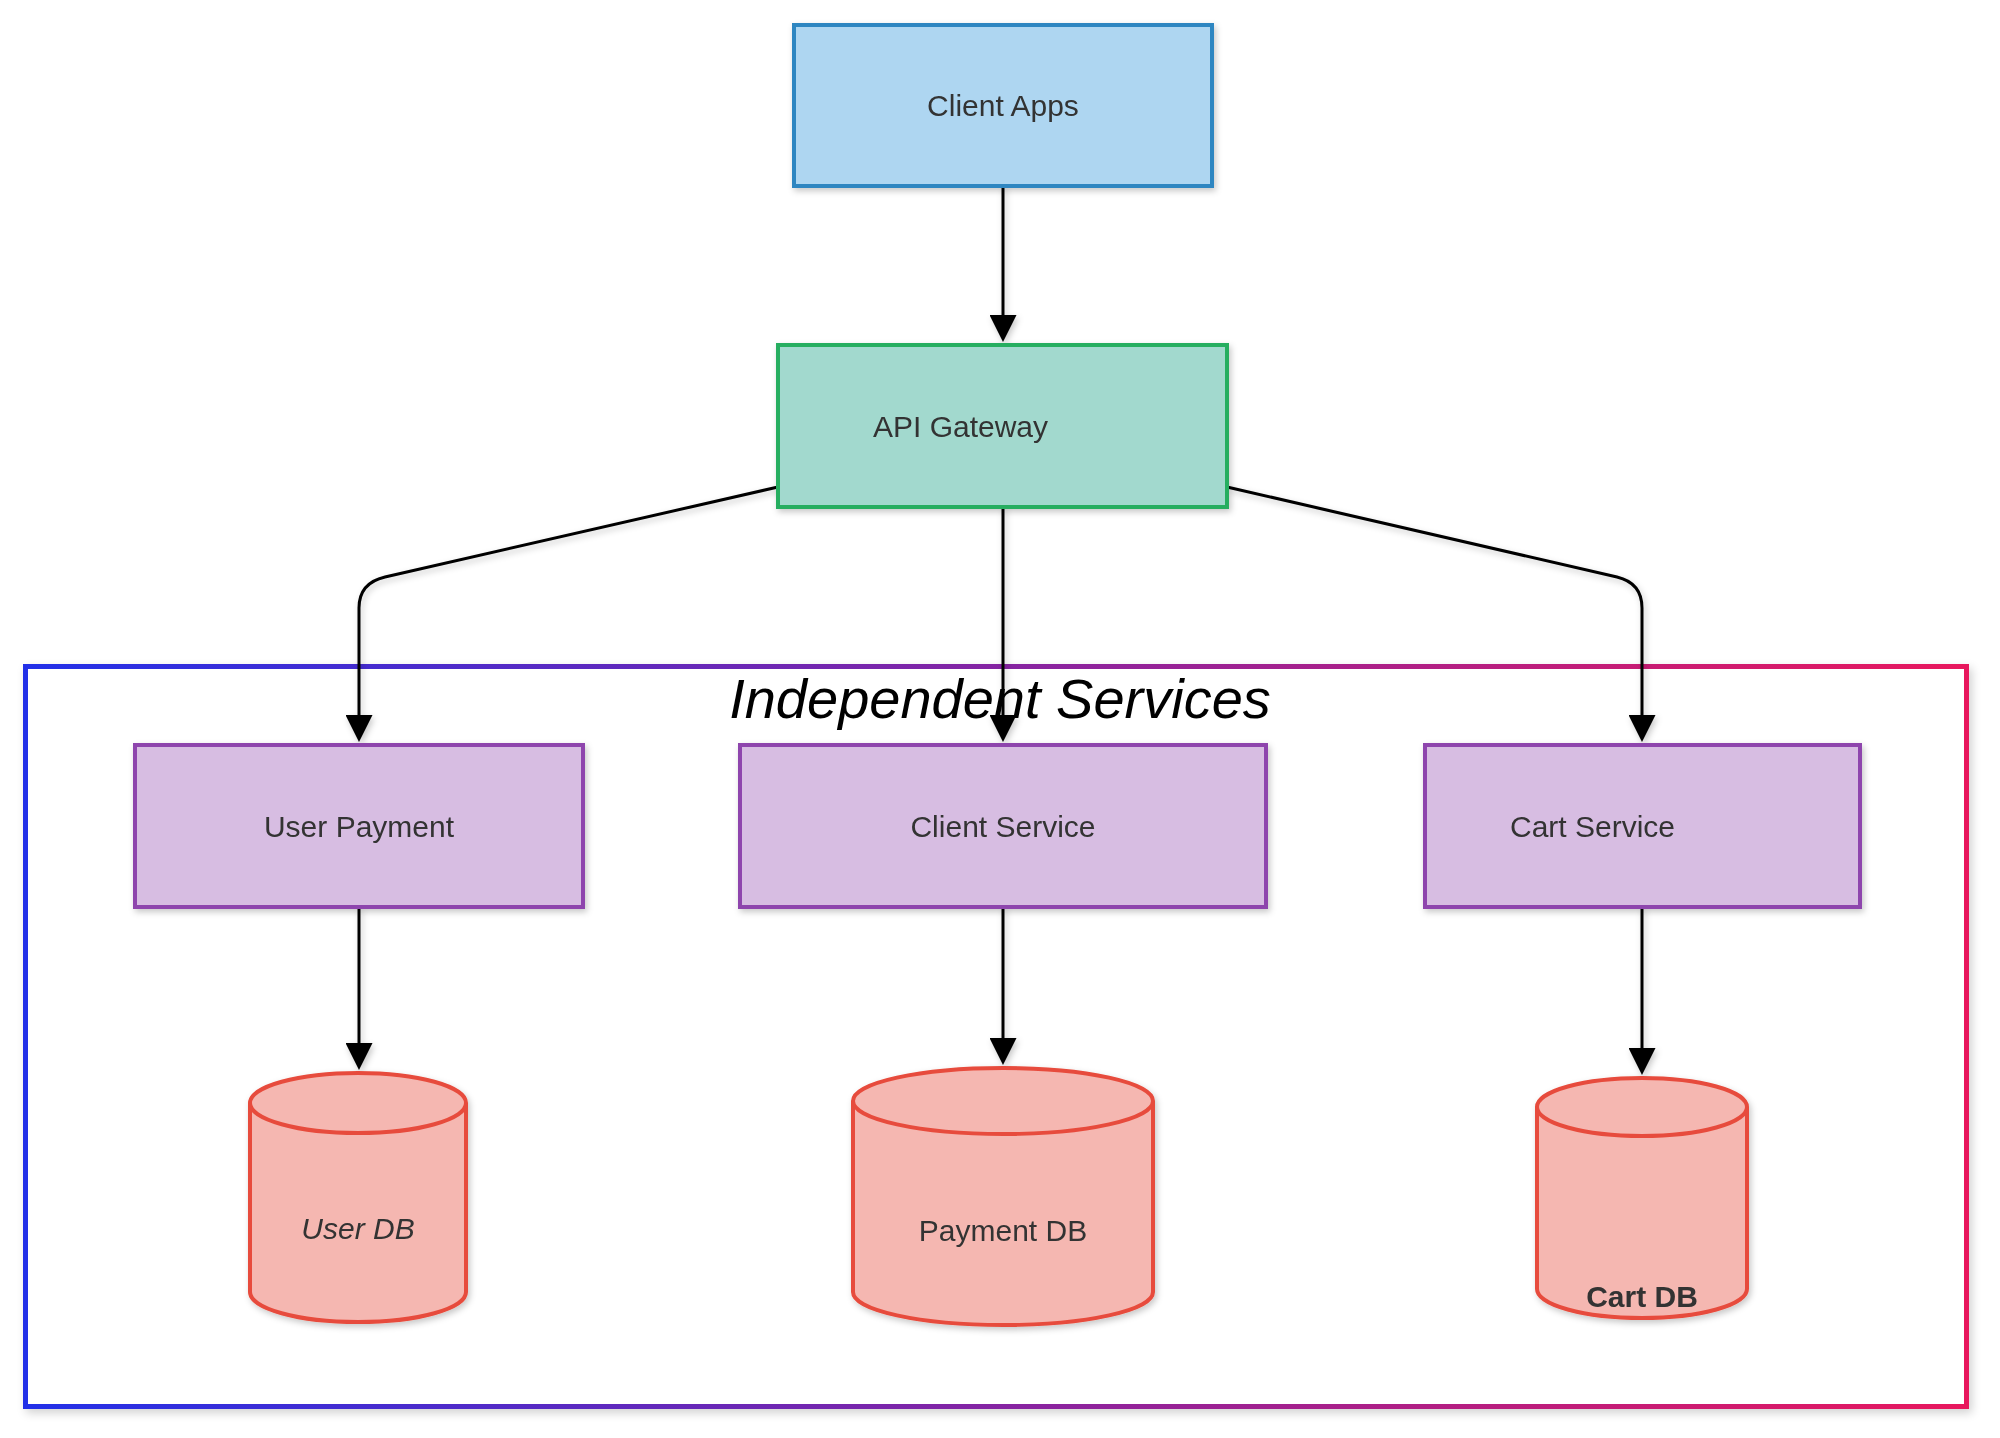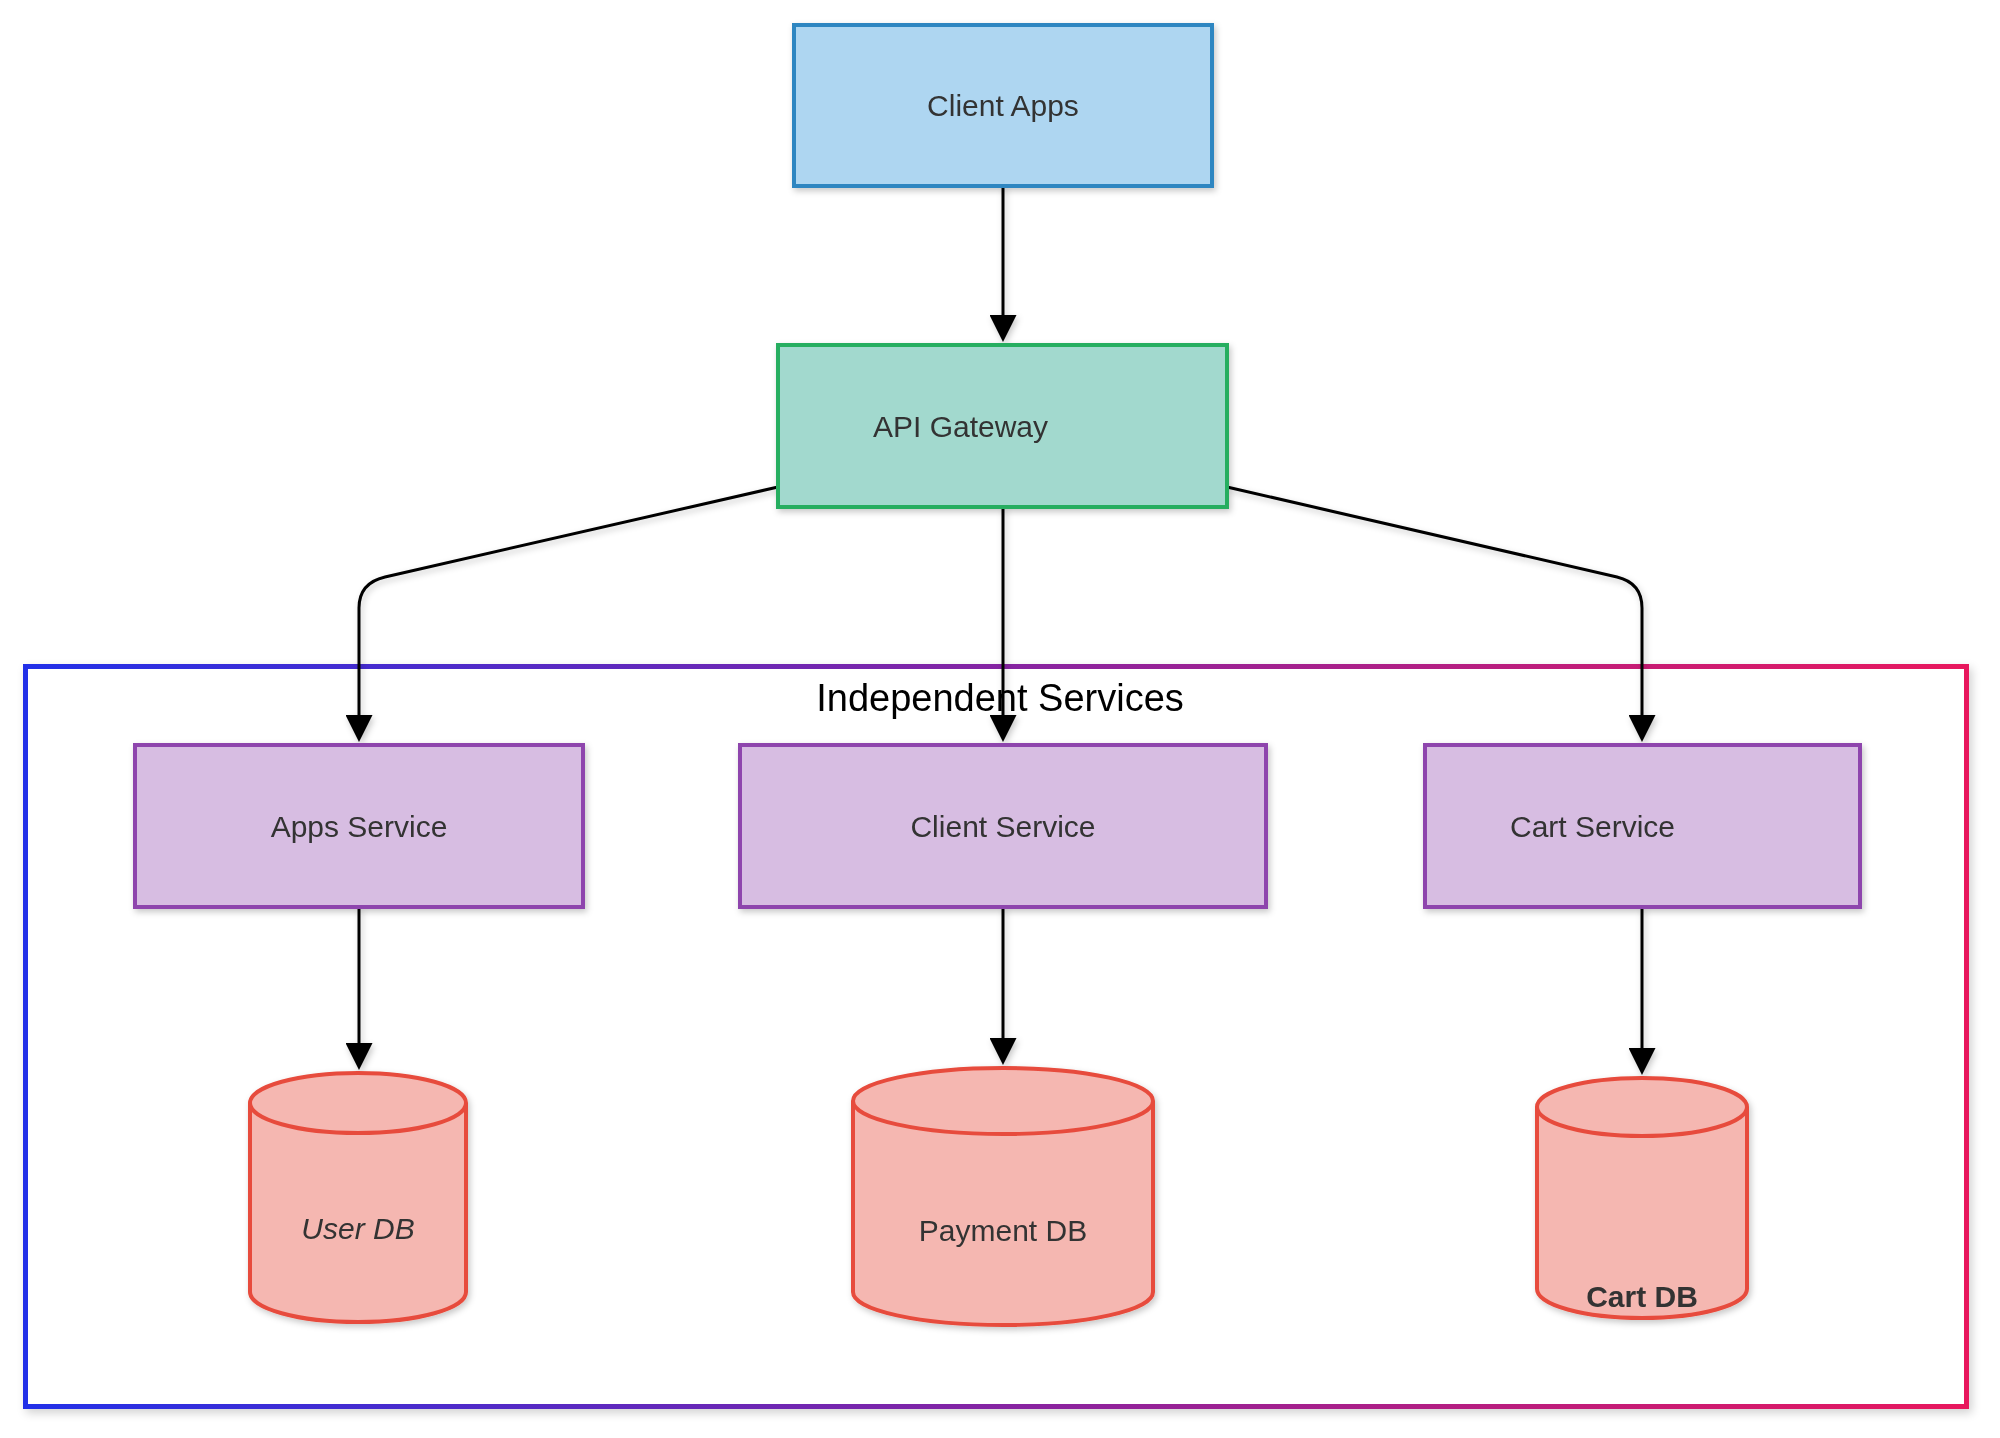--- a/index.html
+++ b/index.html
@@ -49,22 +49,23 @@
     line-height: 1.1;
     pointer-events: none;
   }
   .group-title {
     position: absolute;
     left: 700px; top: 670px;
     width: 600px; height: 56px;
     display: flex;
     align-items: center;
     justify-content: center;
-    font-size: 38px;
+    font-size: 56px;
     color: var(--title-text);
+    font-style: italic;
   }
   .lbl-client  { left: 794px;  top: 25px;   width: 418px; height: 161px; }
   .lbl-gateway { left: 736px;  top: 345px;  width: 449px; height: 162px; }
   .lbl-user-svc    { left: 135px;  top: 745px; width: 448px; height: 162px; }
   .lbl-payment-svc { left: 740px;  top: 745px; width: 526px; height: 162px; }
   .lbl-cart-svc    { left: 1375px; top: 745px; width: 435px; height: 162px; }
   .lbl-user-db     { left: 250px;  top: 1144px; width: 216px; height: 168px; font-style: italic; }
   .lbl-payment-db  { left: 853px;  top: 1146px; width: 300px; height: 168px; }
   .lbl-cart-db     { left: 1537px; top: 1212px; width: 210px; height: 168px; font-weight: bold; }
 </style>
@@ -110,20 +111,20 @@
 
       <path class="node-db" d="M1537,1107 A105,29 0 0 1 1747,1107 L1747,1289 A105,29 0 0 1 1537,1289 Z"></path>
       <path class="db-lip" d="M1537,1107 A105,29 0 0 0 1747,1107"></path>
     </g>
   </svg>
 
   <div class="group-title">Independent Services</div>
 
   <div class="label lbl-client">Client Apps</div>
   <div class="label lbl-gateway">API Gateway</div>
-  <div class="label lbl-user-svc">Apps Service</div>
+  <div class="label lbl-user-svc">User Payment</div>
   <div class="label lbl-payment-svc">Client Service</div>
   <div class="label lbl-cart-svc">Cart Service</div>
   <div class="label lbl-user-db">User DB</div>
   <div class="label lbl-payment-db">Payment DB</div>
   <div class="label lbl-cart-db">Cart DB</div>
 
 </div>
 
 </body></html>

